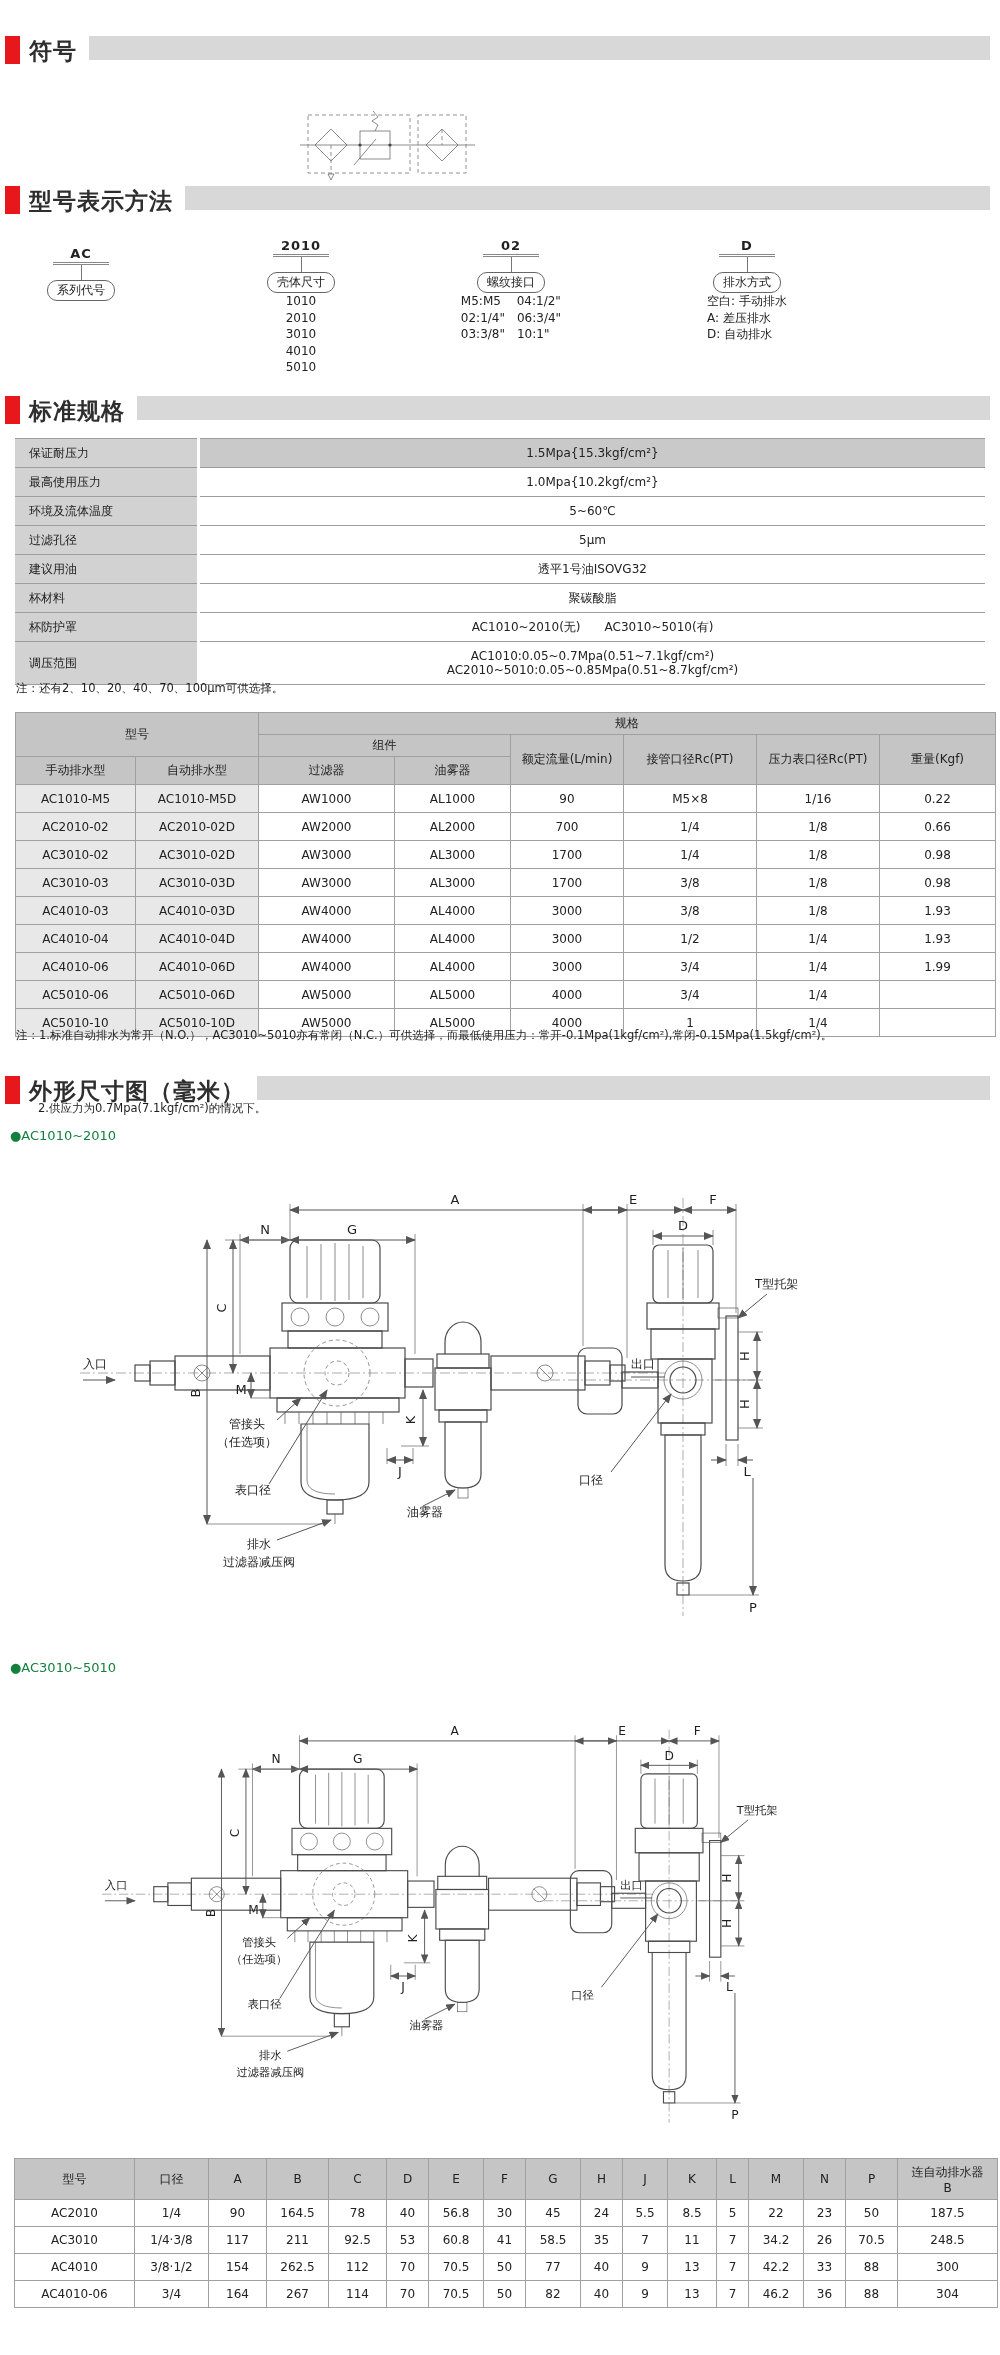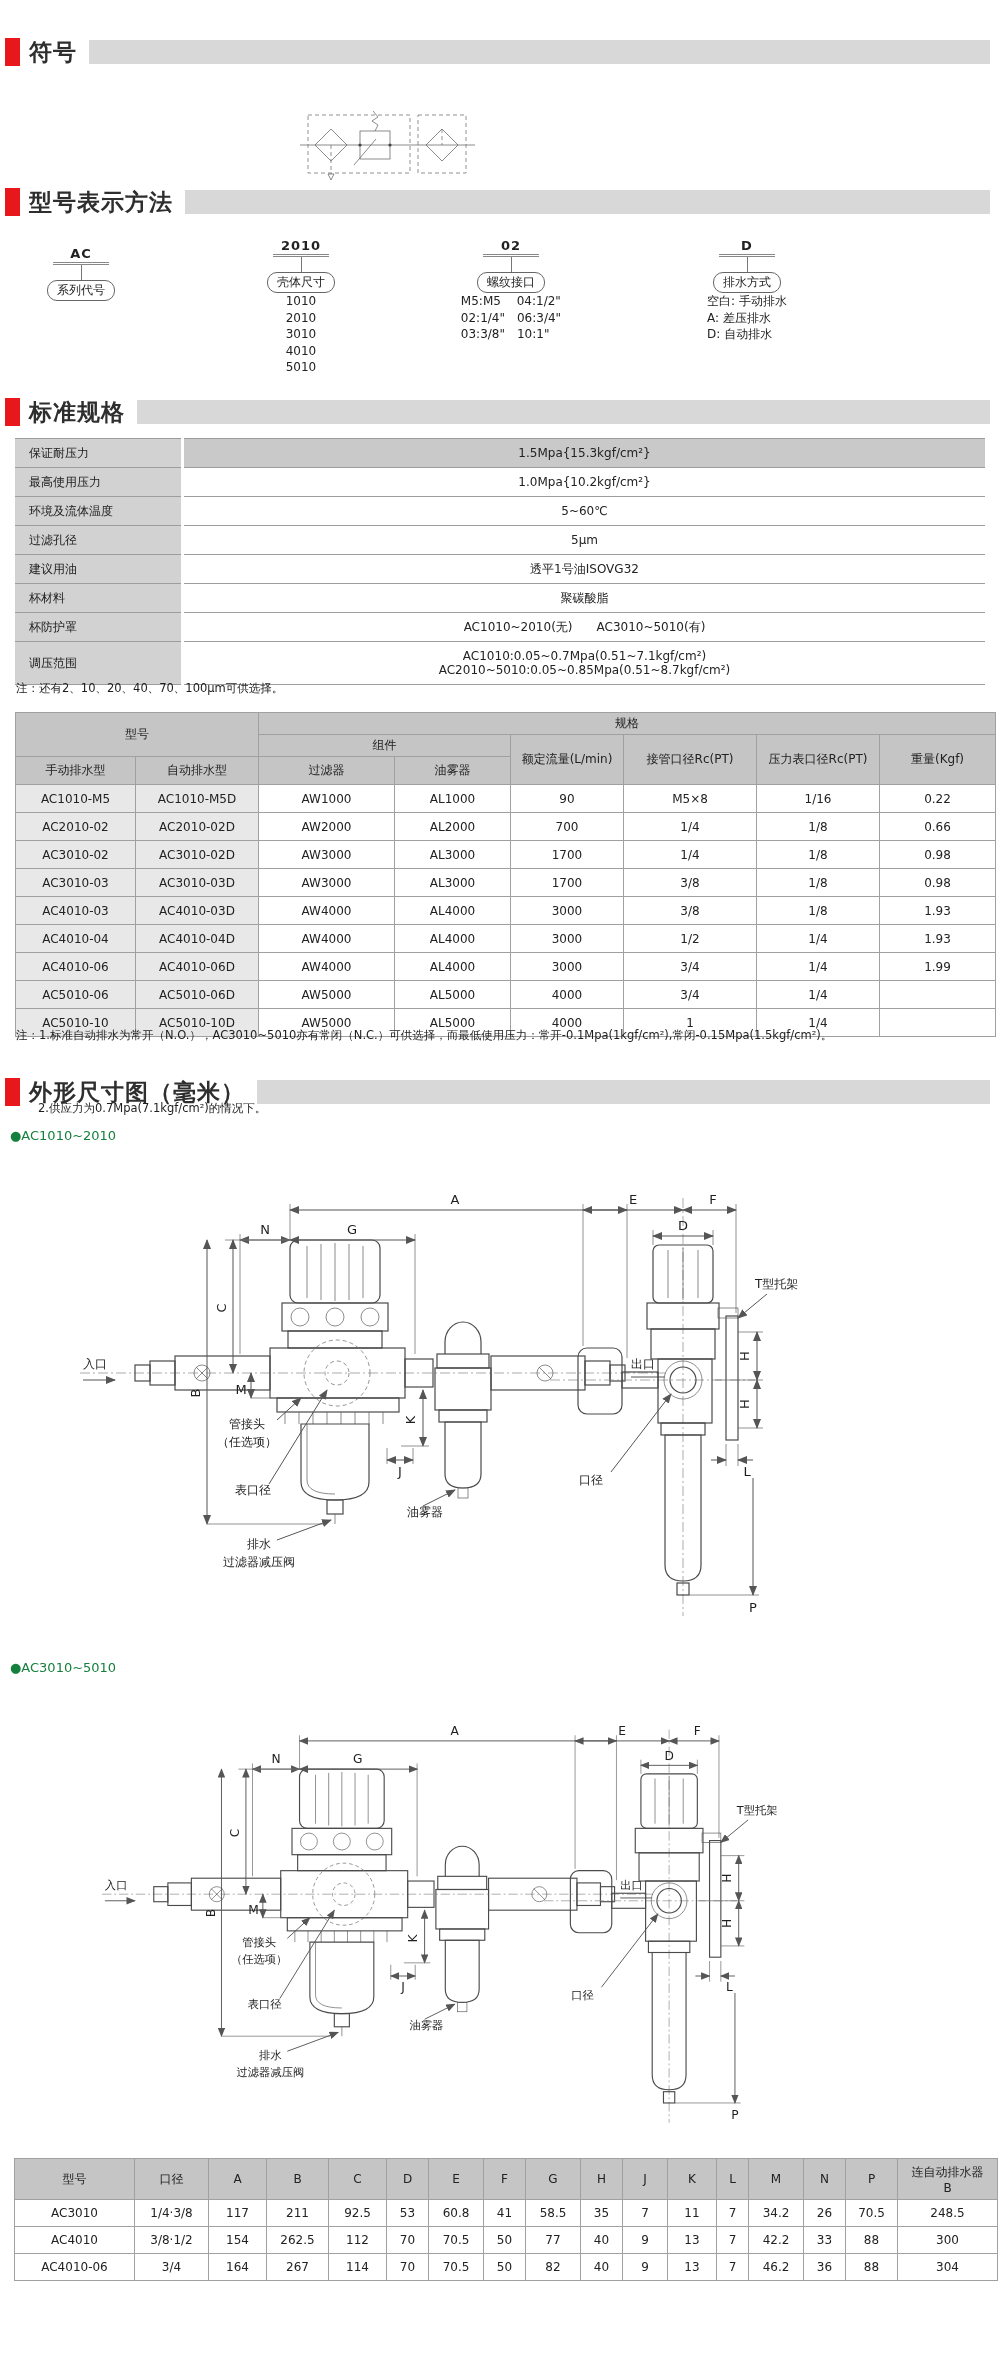--- a/index.html
+++ b/index.html
@@ -1,37 +1,37 @@
 <!DOCTYPE html>
 <html><head>
 <meta charset="utf-8">
 <style>
   html,body{margin:0;padding:0;background:#fff;}
   body{font-family:"DejaVu Sans","Liberation Sans",sans-serif;color:#222;}
   .page{position:relative;width:1000px;height:2355px;background:#fff;overflow:hidden;}
 
   
-  .sec-h{position:absolute;left:5px;width:985px;display:flex;align-items:center;height:32px;}
+  .sec-h{position:absolute;left:5px;width:985px;display:flex;align-items:flex-start;height:32px;}
   .sec-red{width:15px;height:28px;background:#e8171c;flex:none;}
   .sec-t{font-size:23px;font-weight:bold;color:#2e2e2e;margin:0 12px 0 9px;white-space:nowrap;letter-spacing:1px;}
   .sec-bar{flex:1;height:24px;background:#d8d8d8;}
 
   
   .mcol{position:absolute;top:238px;text-align:center;font-size:12px;}
   #mcol1{left:31px;width:100px;margin-top:8px;} #mcol2{left:251px;width:100px;}
   #mcol3{left:426px;width:170px;} #mcol4{left:662px;width:170px;}
   .mcode{display:inline-block;min-width:40px;padding:0 8px 1px;border-bottom:3px double #888;font-weight:bold;font-size:13px;letter-spacing:1px;}
   .mconn{width:1px;height:15px;background:#777;margin:0 auto;}
   .mbox{display:inline-block;border:1px solid #666;border-radius:10px;padding:1px 9px;font-size:12px;}
   .opts{line-height:16.5px;}
   .opts .inner{display:inline-block;text-align:left;white-space:pre;}
 
   
   .spec-table{position:absolute;left:15px;top:438px;width:970px;border-collapse:collapse;font-size:12px;table-layout:fixed;}
-  .spec-table td{border-top:1px solid #9d9d9d;border-bottom:1px solid #9d9d9d;text-align:center;white-space:pre-line;padding:2px 4px;height:24px;}
+  .spec-table td{border-top:1px solid #9d9d9d;border-bottom:1px solid #9d9d9d;text-align:center;white-space:pre-line;padding:2px 20px;height:24px;}
   .spec-table td:first-child{width:148px;background:#d2d2d2;text-align:left;padding-left:14px;border-right:3px solid #fff;}
   .spec-table tr:first-child td:last-child{background:#c9c9c9;}
   .spec-table tr:last-child td{height:38px;}
 
   
   .models-table{position:absolute;left:15px;top:712px;width:980px;border-collapse:collapse;font-size:12px;table-layout:fixed;}
   .models-table th,.models-table td{border:1px solid #a0a0a0;text-align:center;padding:1px 2px;}
   .models-table th{background:#c5c5c5;font-weight:normal;height:19px;}
   .models-table thead tr:last-child th{height:25px;}
   .models-table tbody td{height:25px;background:#fff;}
@@ -682,20 +682,39 @@
           <th>L</th>
           <th>M</th>
           <th>N</th>
           <th>P</th>
           <th>连自动排水器
 B</th>
         </tr>
       </thead>
     <tbody>
         <tr>
+          <td>AC2010</td>
+          <td>1/4</td>
+          <td>90</td>
+          <td>164.5</td>
+          <td>78</td>
+          <td>40</td>
+          <td>56.8</td>
+          <td>30</td>
+          <td>45</td>
+          <td>24</td>
+          <td>5.5</td>
+          <td>8.5</td>
+          <td>5</td>
+          <td>22</td>
+          <td>23</td>
+          <td>50</td>
+          <td>187.5</td>
+        </tr>
+        <tr>
           <td>AC3010</td>
           <td>1/4·3/8</td>
           <td>117</td>
           <td>211</td>
           <td>92.5</td>
           <td>53</td>
           <td>60.8</td>
           <td>41</td>
           <td>58.5</td>
           <td>35</td>

